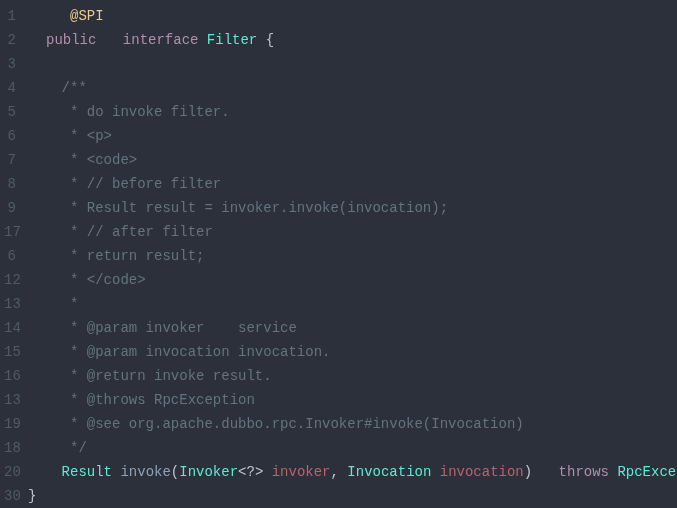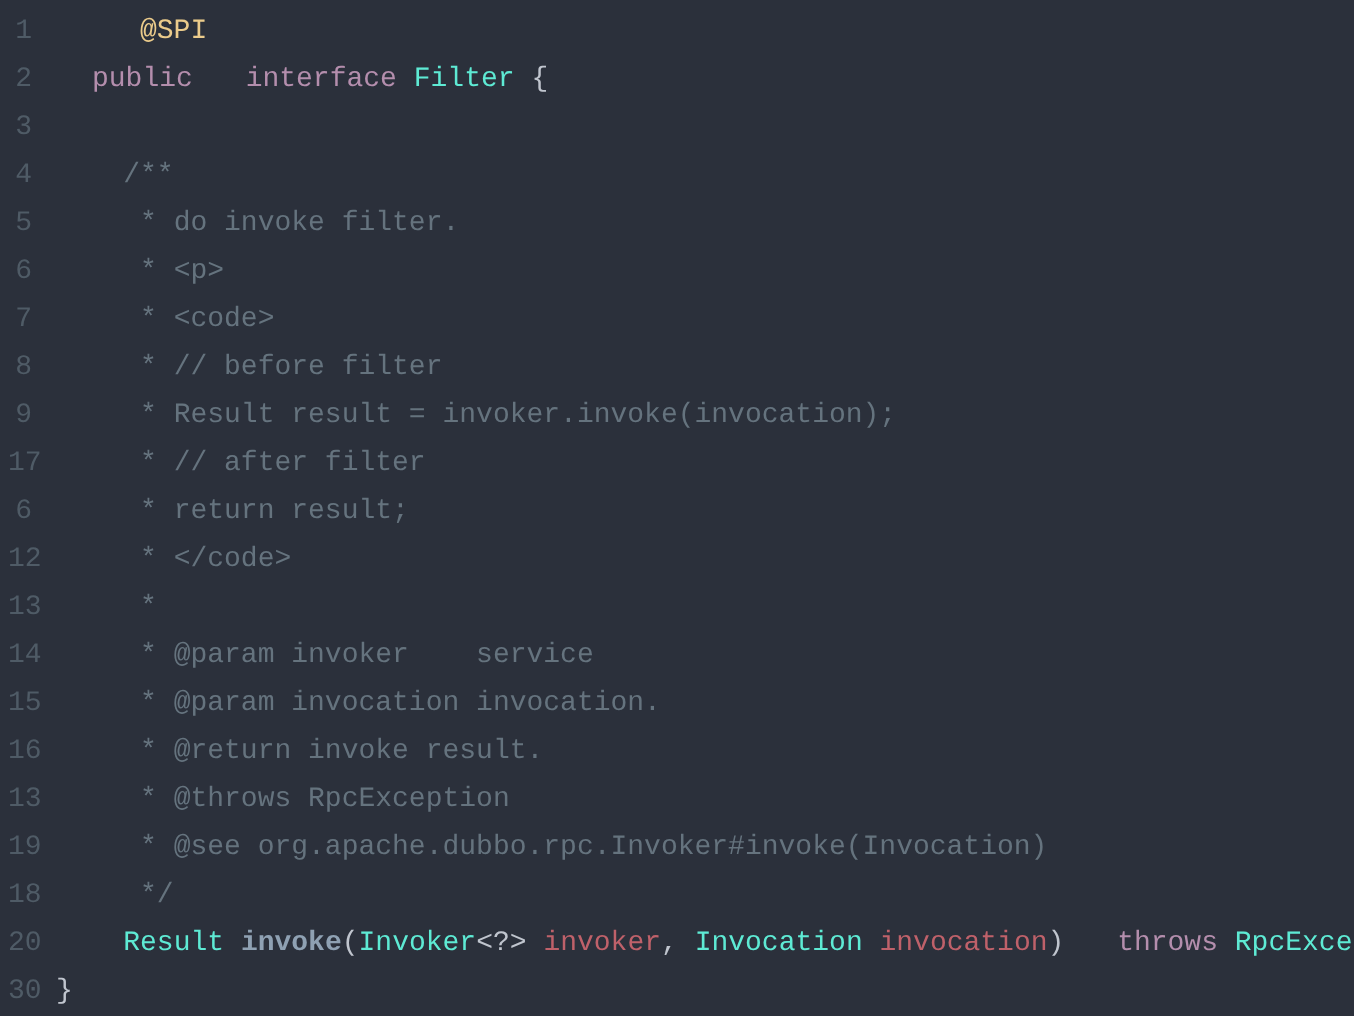--- a/index.html
+++ b/index.html
@@ -34,21 +34,21 @@
     flex: 1;
     white-space: pre;
   }
   .line {
     display: block;
     height: 24px;
   }
   .annotation { color: #ebcb8b; padding-left: 42px; }
   .keyword { color: #b48ead; margin-left: 18px; }
   .type { color: #5eead4; font-family: Liberation Mono, monospace; }
-  .method { color: #8fa1b3; font-weight: bold; }
+  .method { color: #8fa1b3; }
   .param { color: #bf616a; }
   .punct { color: #c0c5ce; }
   .comment { color: #65737e; }
   .plain { color: #c0c5ce; }
 </style>
 </head>
 <body>
 
 <div class="editor">
   <div class="gutter" id="gutter">

